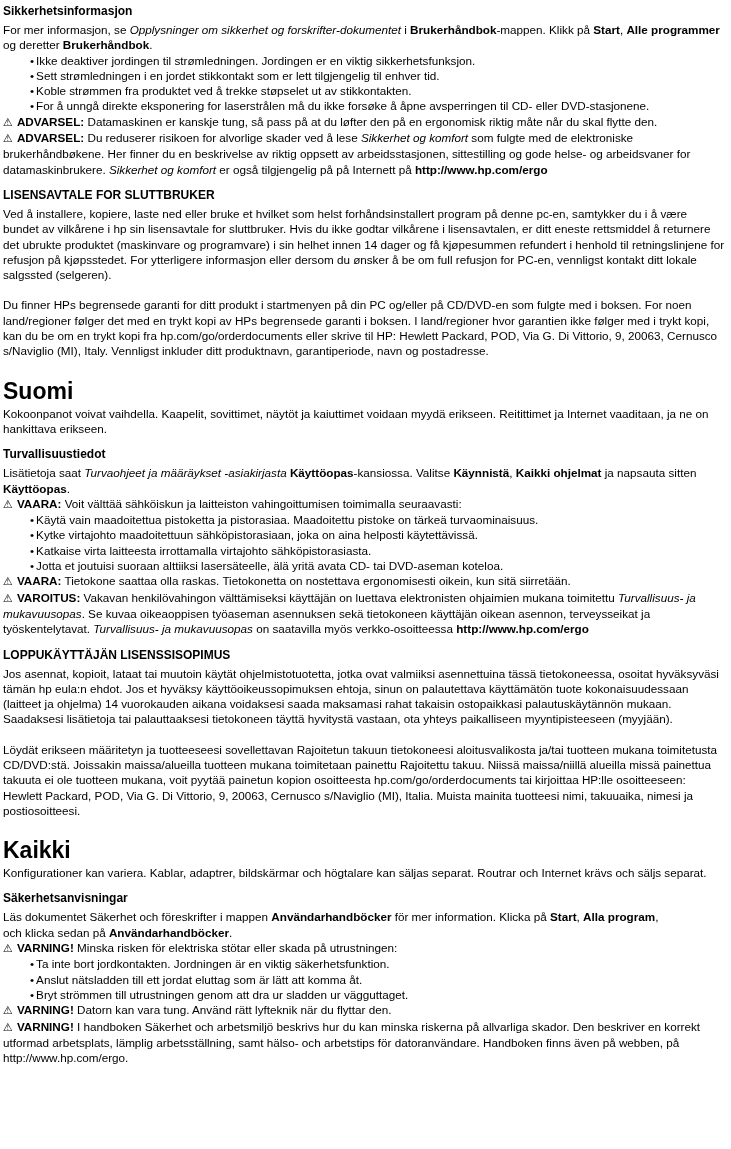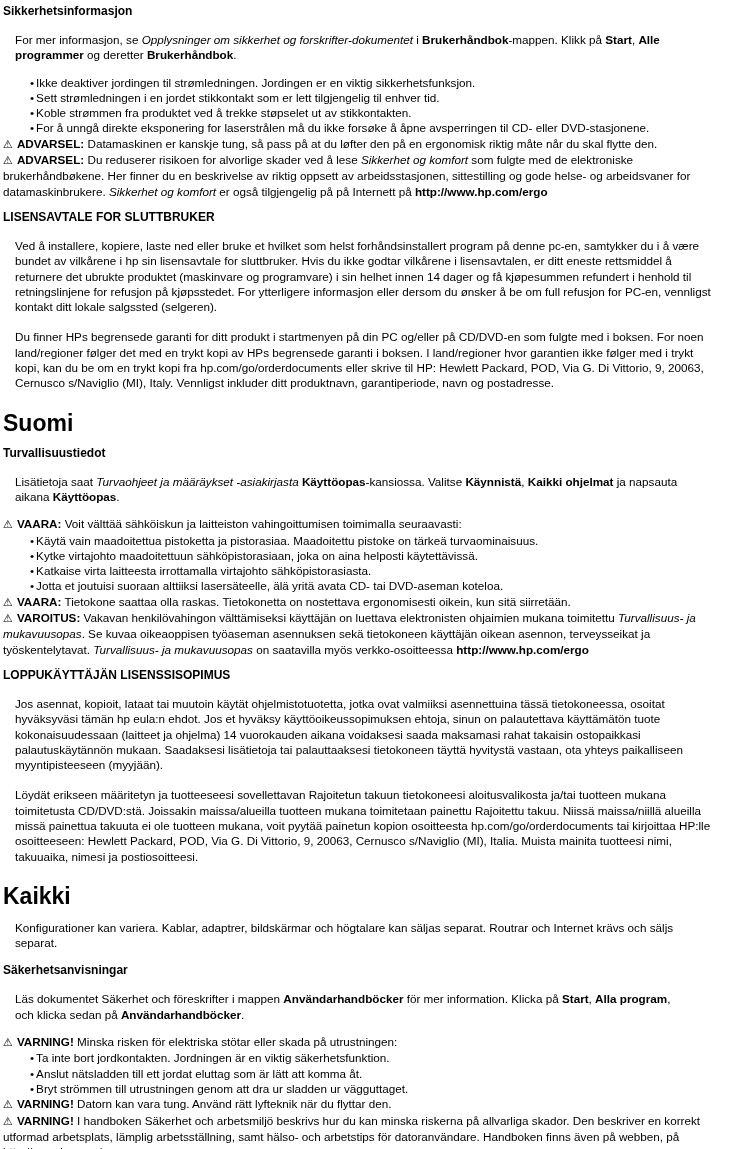--- a/index.html
+++ b/index.html
@@ -8,21 +8,21 @@
     width:731px; height:1149px; overflow:hidden;
     color:#000;
     font-family:"Liberation Sans","DejaVu Sans",sans-serif;
     font-size:11.7px; line-height:15.3px;
     padding:3px 5px 0 3px;
   }
   section { display:block; }
   .h-sub { font-size:12px; line-height:17px; font-weight:700; margin:10px 0 2px; }
   .h-sub.first { margin-top:0; }
   .h-lang { font-size:23px; line-height:23px; font-weight:700; margin:21px 0 3px; }
-  .para { margin:12px; }
+  .para { margin:0; }
   .para.spaced { margin-top:15px; }
   .warning { margin:0; }
   ul.bullets { list-style:none; margin:0; padding-left:27px; }
   ul.bullets li::before { content:"\2022"; padding-right:2px; }
   .warn-icon { font-family:"DejaVu Sans",sans-serif; font-size:11px; margin-right:4px; }
   .b { font-weight:700; }
   .i { font-style:italic; }
 </style>
 </head>
 <body>
@@ -44,23 +44,24 @@
 
     <div class="warning"><span class="warn-icon">⚠</span><span class="b">ADVARSEL:</span><span><span> Du reduserer risikoen for alvorlige skader ved å lese </span><span class="i">Sikkerhet og komfort</span><span> som fulgte med de elektroniske brukerhåndbøkene. Her finner du en beskrivelse av riktig oppsett av arbeidsstasjonen, sittestilling og gode helse- og arbeidsvaner for datamaskinbrukere. </span><span class="i">Sikkerhet og komfort</span><span> er også tilgjengelig på på Internett på </span><span class="b">http://www.hp.com/ergo</span></span></div>
 
     <h2 class="h-sub">LISENSAVTALE FOR SLUTTBRUKER</h2>
     <p class="para">Ved å installere, kopiere, laste ned eller bruke et hvilket som helst forhåndsinstallert program på denne pc-en, samtykker du i å være bundet av vilkårene i hp sin lisensavtale for sluttbruker. Hvis du ikke godtar vilkårene i lisensavtalen, er ditt eneste rettsmiddel å returnere det ubrukte produktet (maskinvare og programvare) i sin helhet innen 14 dager og få kjøpesummen refundert i henhold til retningslinjene for refusjon på kjøpsstedet. For ytterligere informasjon eller dersom du ønsker å be om full refusjon for PC-en, vennligst kontakt ditt lokale salgssted (selgeren).</p>
     <p class="para spaced">Du finner HPs begrensede garanti for ditt produkt i startmenyen på din PC og/eller på CD/DVD-en som fulgte med i boksen. For noen land/regioner følger det med en trykt kopi av HPs begrensede garanti i boksen. I land/regioner hvor garantien ikke følger med i trykt kopi, kan du be om en trykt kopi fra hp.com/go/orderdocuments eller skrive til HP: Hewlett Packard, POD, Via G. Di Vittorio, 9, 20063, Cernusco s/Naviglio (MI), Italy. Vennligst inkluder ditt produktnavn, garantiperiode, navn og postadresse.</p>
   </section>
 
   <section>
     <h1 class="h-lang">Suomi</h1>
+    <p class="para">Kokoonpanot voivat vaihdella. Kaapelit, sovittimet, näytöt ja kaiuttimet voidaan myydä erikseen. Reitittimet ja Internet vaaditaan, ja ne on hankittava erikseen.</p>
 
     <h2 class="h-sub">Turvallisuustiedot</h2>
-    <p class="para"><span>Lisätietoja saat </span><span class="i">Turvaohjeet ja määräykset -asiakirjasta</span><span> </span><span class="b">Käyttöopas</span><span>-kansiossa. Valitse </span><span class="b">Käynnistä</span><span>, </span><span class="b">Kaikki ohjelmat</span><span> ja napsauta aikana </span><span class="b">Käyttöopas</span><span>.</span></p>
+    <p class="para"><span>Lisätietoja saat </span><span class="i">Turvaohjeet ja määräykset -asiakirjasta</span><span> </span><span class="b">Käyttöopas</span><span>-kansiossa. Valitse </span><span class="b">Käynnistä</span><span>, </span><span class="b">Kaikki ohjelmat</span><span> ja napsauta sitten </span><span class="b">Käyttöopas</span><span>.</span></p>
 
     <div class="warning"><span class="warn-icon">⚠</span><span class="b">VAARA:</span><span><span> Voit välttää sähköiskun ja laitteiston vahingoittumisen toimimalla seuraavasti:</span></span></div>
     <ul class="bullets">
         <li>Käytä vain maadoitettua pistoketta ja pistorasiaa. Maadoitettu pistoke on tärkeä turvaominaisuus.</li>
         <li>Kytke virtajohto maadoitettuun sähköpistorasiaan, joka on aina helposti käytettävissä.</li>
         <li>Katkaise virta laitteesta irrottamalla virtajohto sähköpistorasiasta.</li>
         <li>Jotta et joutuisi suoraan alttiiksi lasersäteelle, älä yritä avata CD- tai DVD-aseman koteloa.</li>
       </ul>
 
     <div class="warning"><span class="warn-icon">⚠</span><span class="b">VAARA:</span><span><span> Tietokone saattaa olla raskas. Tietokonetta on nostettava ergonomisesti oikein, kun sitä siirretään.</span></span></div>

